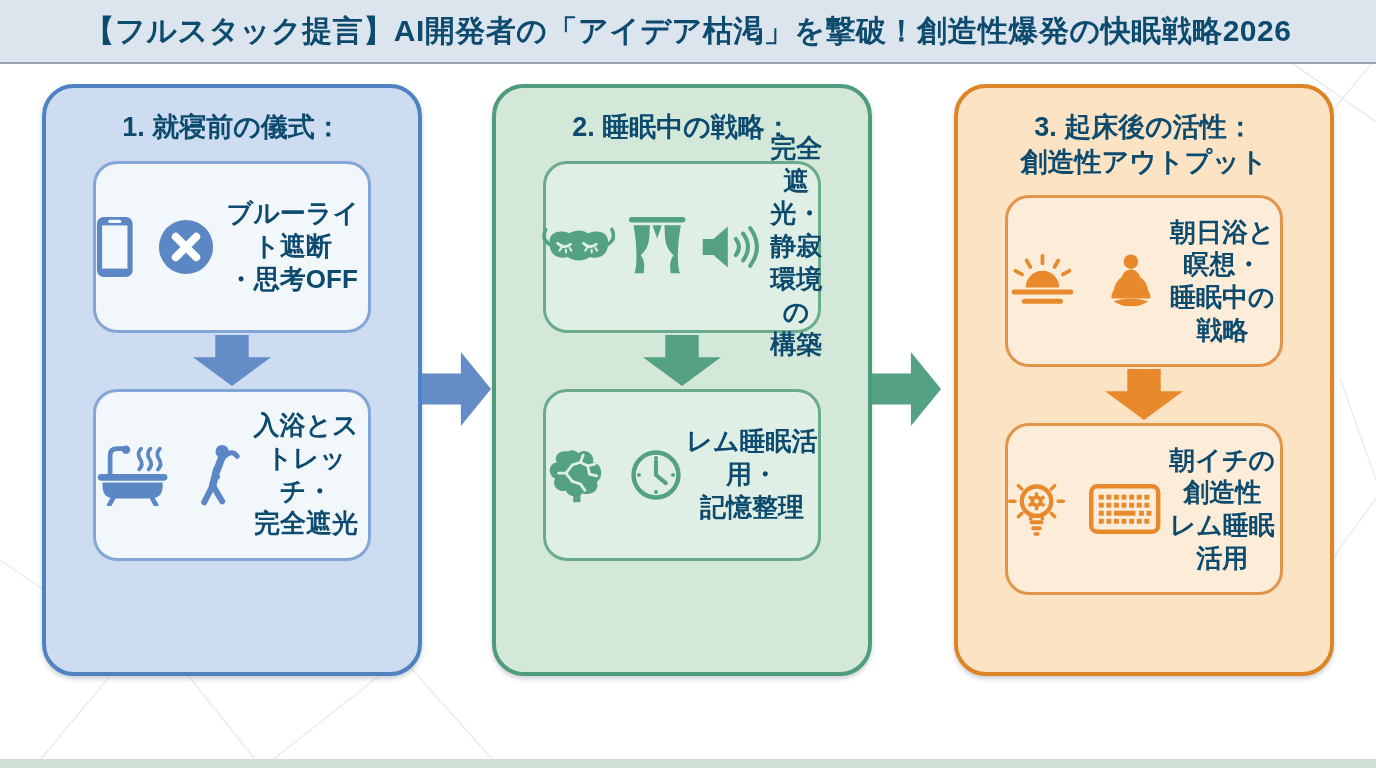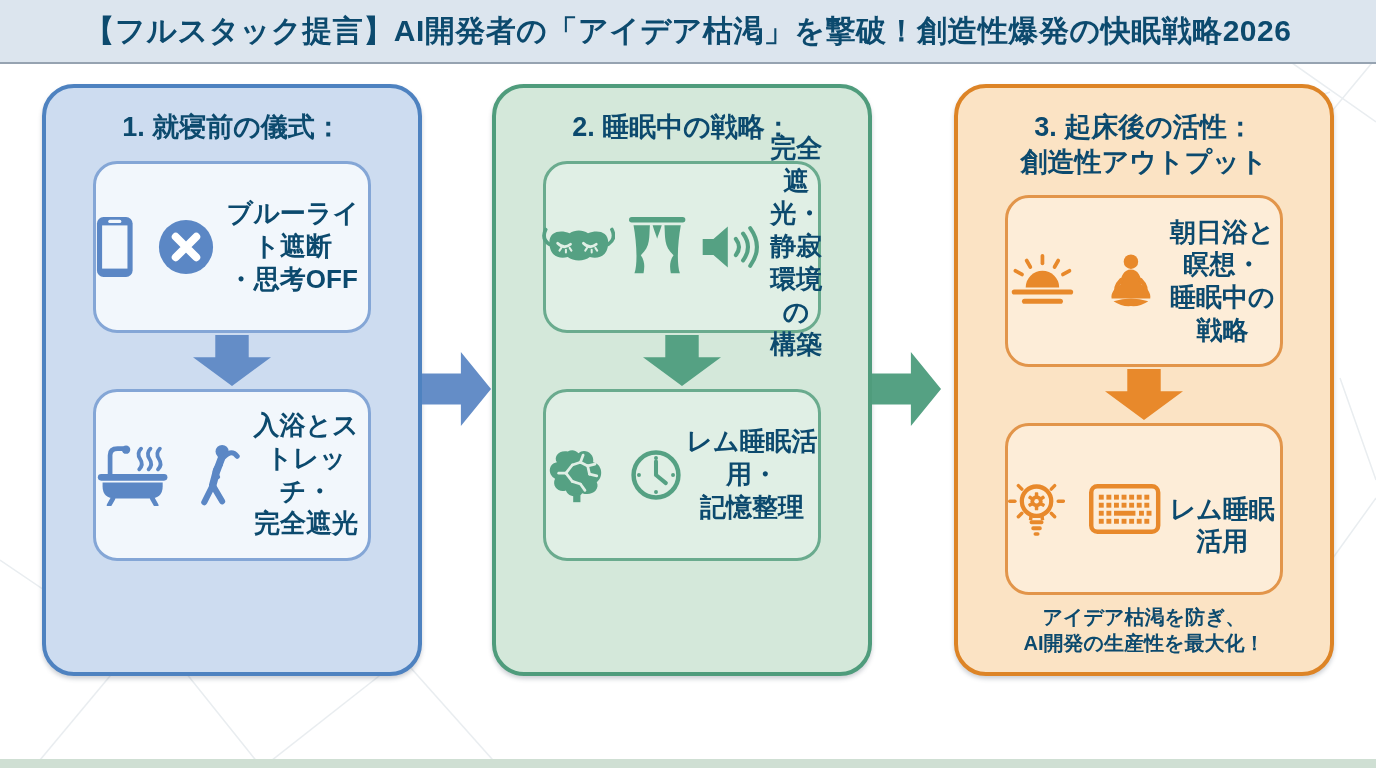--- a/index.html
+++ b/index.html
@@ -298,26 +298,22 @@
                 <rect x="19.5" y="39" width="5.5" height="5.5"></rect>
                 <rect x="28" y="39" width="5.5" height="5.5"></rect>
                 <rect x="36.5" y="39" width="5.5" height="5.5"></rect>
                 <rect x="45" y="39" width="5.5" height="5.5"></rect>
                 <rect x="53.5" y="39" width="5.5" height="5.5"></rect>
                 <rect x="62" y="39" width="5.5" height="5.5"></rect>
             </g>
           </svg>
         </div>
         <p class="label">
-          <br>
+          <span>朝イチの創造性</span><br>
           <span>レム睡眠活用</span>
         </p>
       </div>
-      <p class="note">
-        <span>アイデア枯渇を防ぎ、</span><br>
-        <span>AI開発の生産性を最大化！</span>
-      </p>
     </section>
 
   </main>
 
   <div class="bottom-strip"></div>
 </div>
 
 </body></html>

